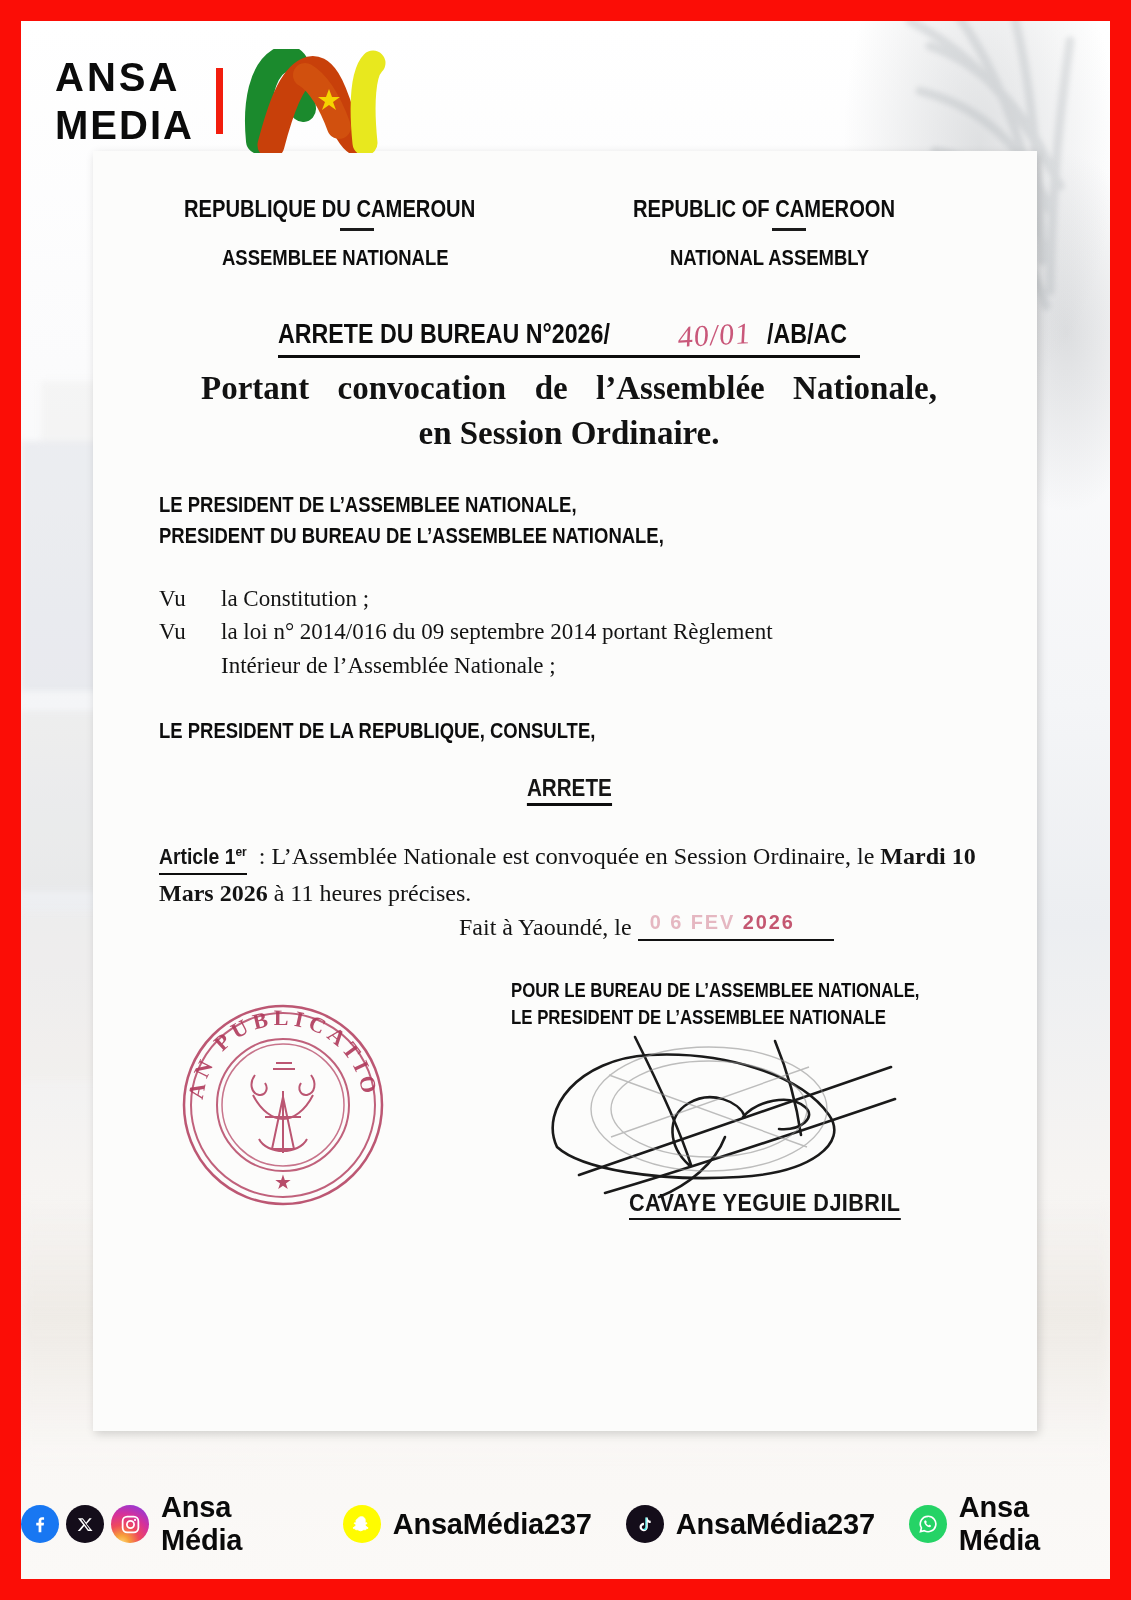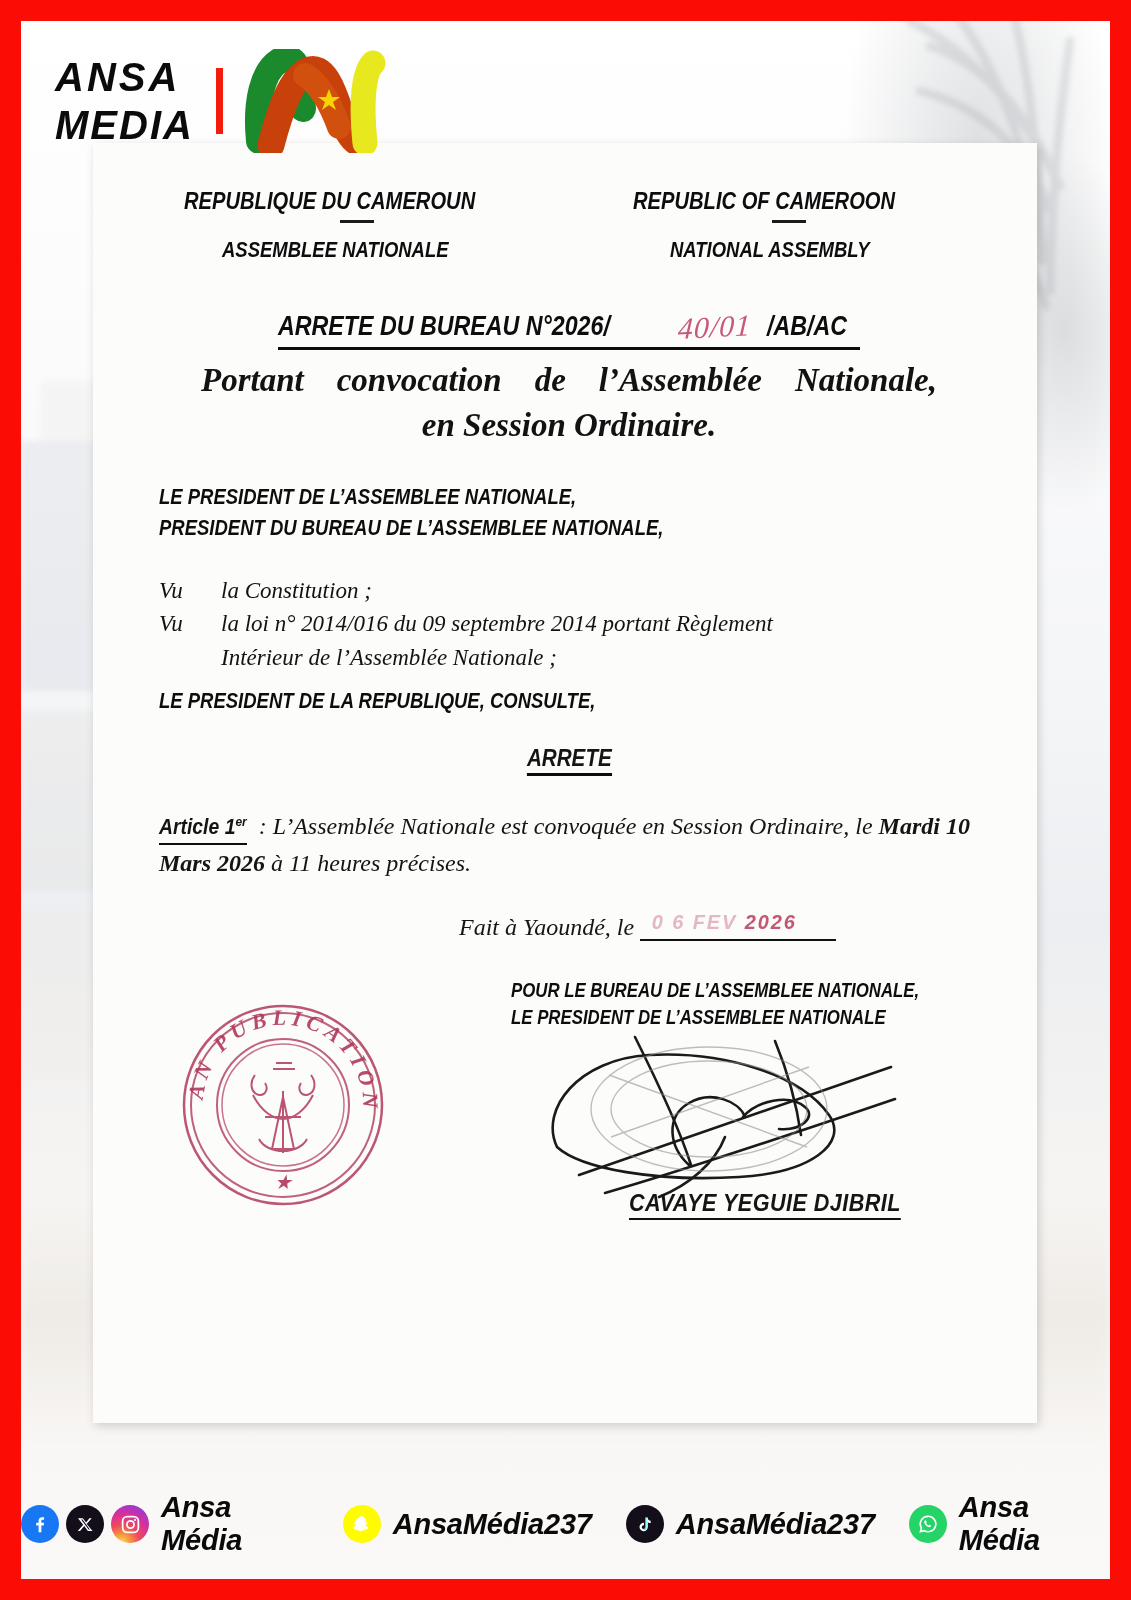--- a/index.html
+++ b/index.html
@@ -23,21 +23,20 @@
     height: 1600px;
     background: #fb0d06;
     padding: 21px 21px 21px 21px;
   }
   .poster-inner {
     position: relative;
     width: 100%;
     height: 100%;
     background: #fef9c3;
     overflow: hidden;
-    font-style: italic;
   }
 
   
   .bg-photo {
     position: absolute;
     inset: 0;
     background:
       radial-gradient(ellipse 220px 420px at 88% 8%, rgba(150,155,160,0.30), rgba(150,155,160,0) 62%),
       radial-gradient(ellipse 150px 300px at 96% 20%, rgba(140,145,150,0.28), rgba(140,145,150,0) 60%),
       linear-gradient(180deg, #ffffff 0%, #fbfbfc 22%, #f4f5f7 44%, #eceef1 58%, #f6f4f2 74%, #fbf9f7 100%);
@@ -94,21 +93,21 @@
     width: 7px; height: 66px;
     background: #f21d0d;
     margin: 0 4px 0 8px;
   }
   .brand-m { width: 150px; height: 104px; }
 
   
   .sheet {
     position: absolute;
     left: 72px;
-    top: 122px;
+    top: 130px;
     width: 944px;
     height: 1280px;
     background: #fcfcfb;
     box-shadow: 2px 3px 9px rgba(0,0,0,0.16);
     z-index: 4;
   }
   .doc {
     position: relative;
     width: 100%; height: 100%;
     padding: 44px 58px 10px 66px;
@@ -207,21 +206,21 @@
     font-family: "Liberation Serif", serif;
     font-size: 23px;
     line-height: 1.46;
     color: #131313;
   }
   .vu-row { display: flex; }
   .vu-key { width: 62px; flex: none; font-weight: 400; }
   .vu-val { flex: 1; }
   .vu-cont { padding-left: 62px; }
 
-  .consulte { margin-top: 14px; }
+  .consulte { margin-top: 36px; }
   .consulte .cond { font-size: 22px; }
 
   .arrete-word {
     text-align: center;
     margin-top: 30px;
   }
   .arrete-word span {
     font-family: "Liberation Sans Narrow", "Liberation Sans", sans-serif;
     font-weight: 700;
     font-size: 24px;
@@ -241,21 +240,20 @@
     padding-bottom: 0px;
     display: inline-block;
     transform: scaleX(0.88);
     transform-origin: left bottom;
   }
   .art-label sup { font-size: 0.62em; }
   .art-body { font-family: "Liberation Serif", serif; }
 
   
   .fait {
-    margin-top: 30px;
     padding-left: 300px;
     font-family: "Liberation Serif", serif;
     font-size: 24px;
     display: flex;
     align-items: flex-end;
     gap: 6px;
   }
   .fait-rule {
     position: relative;
     width: 196px;

